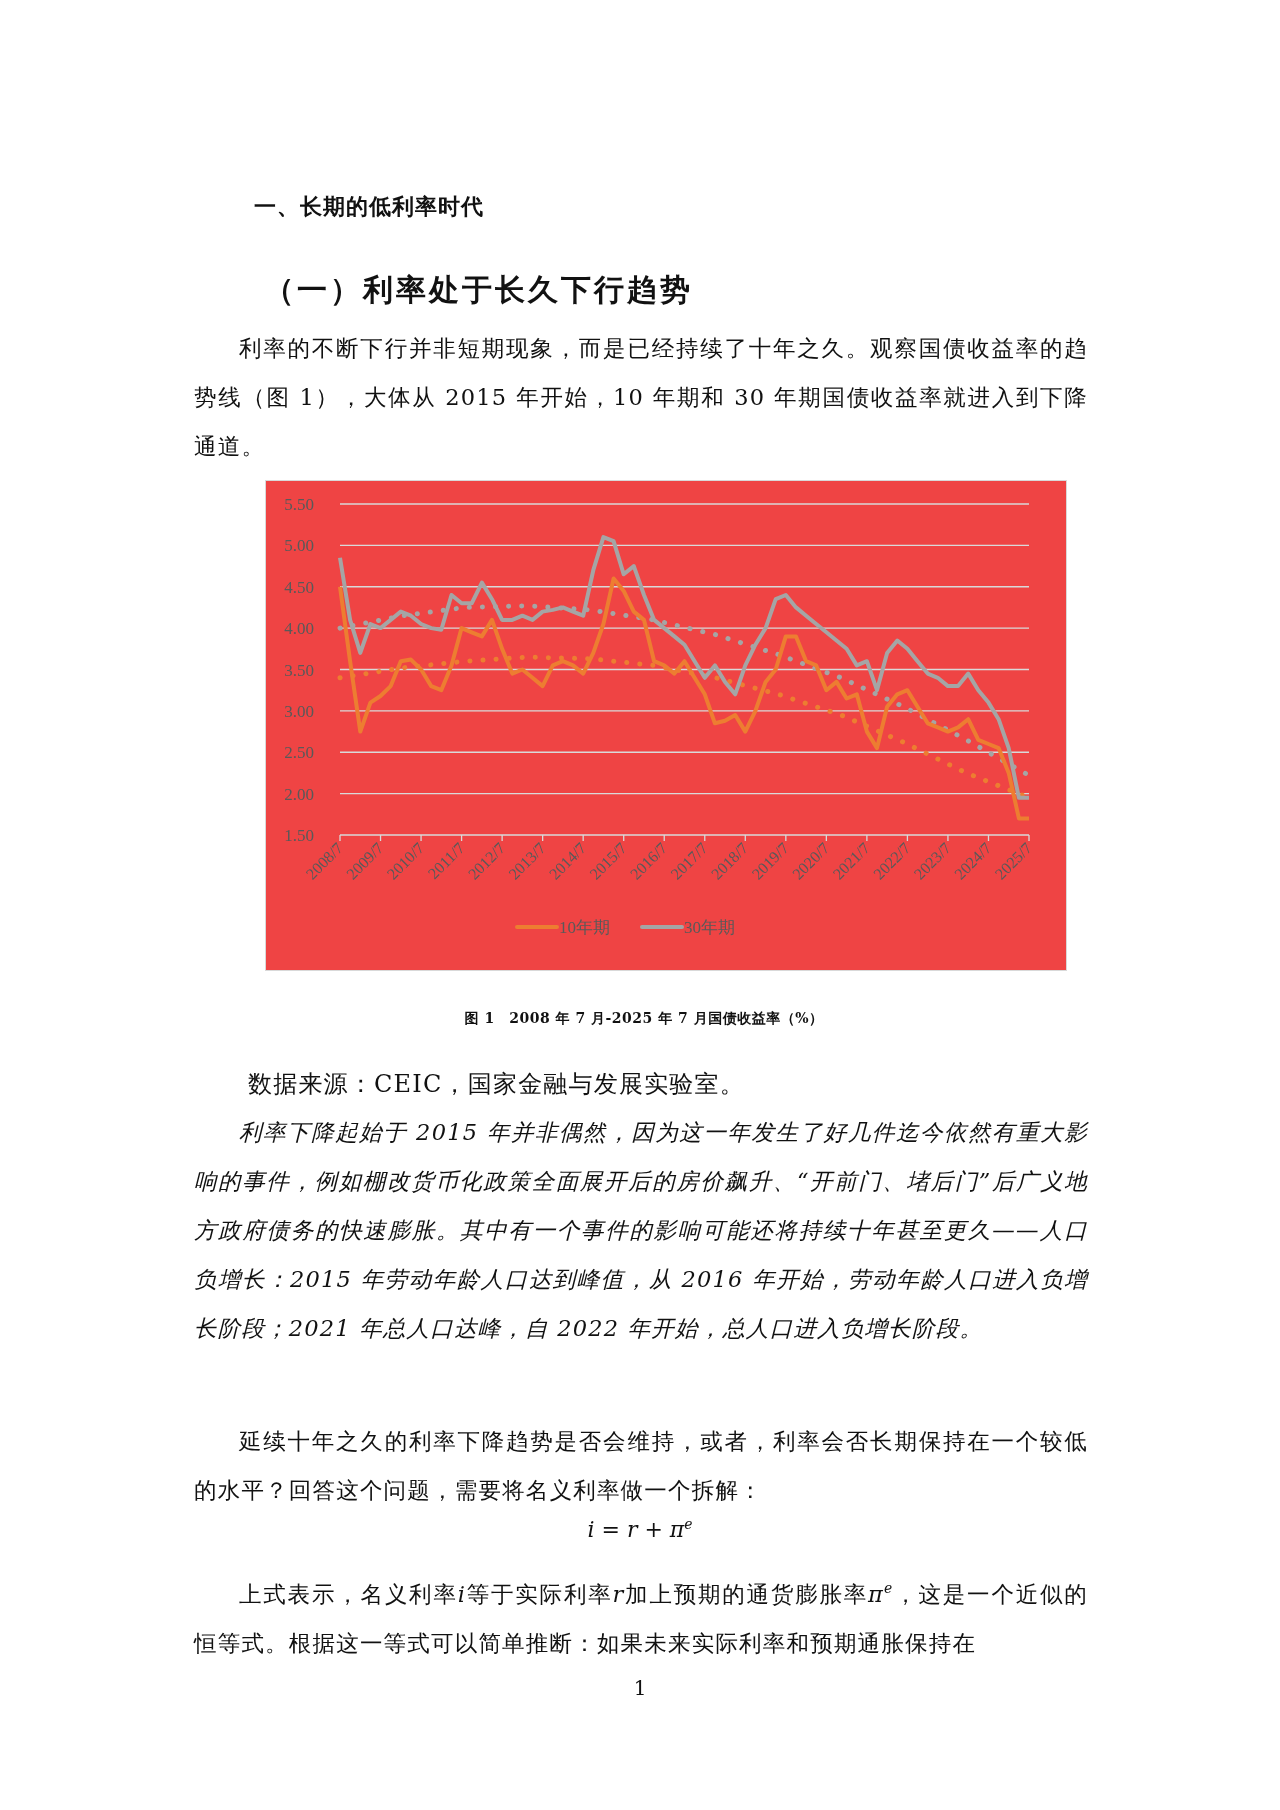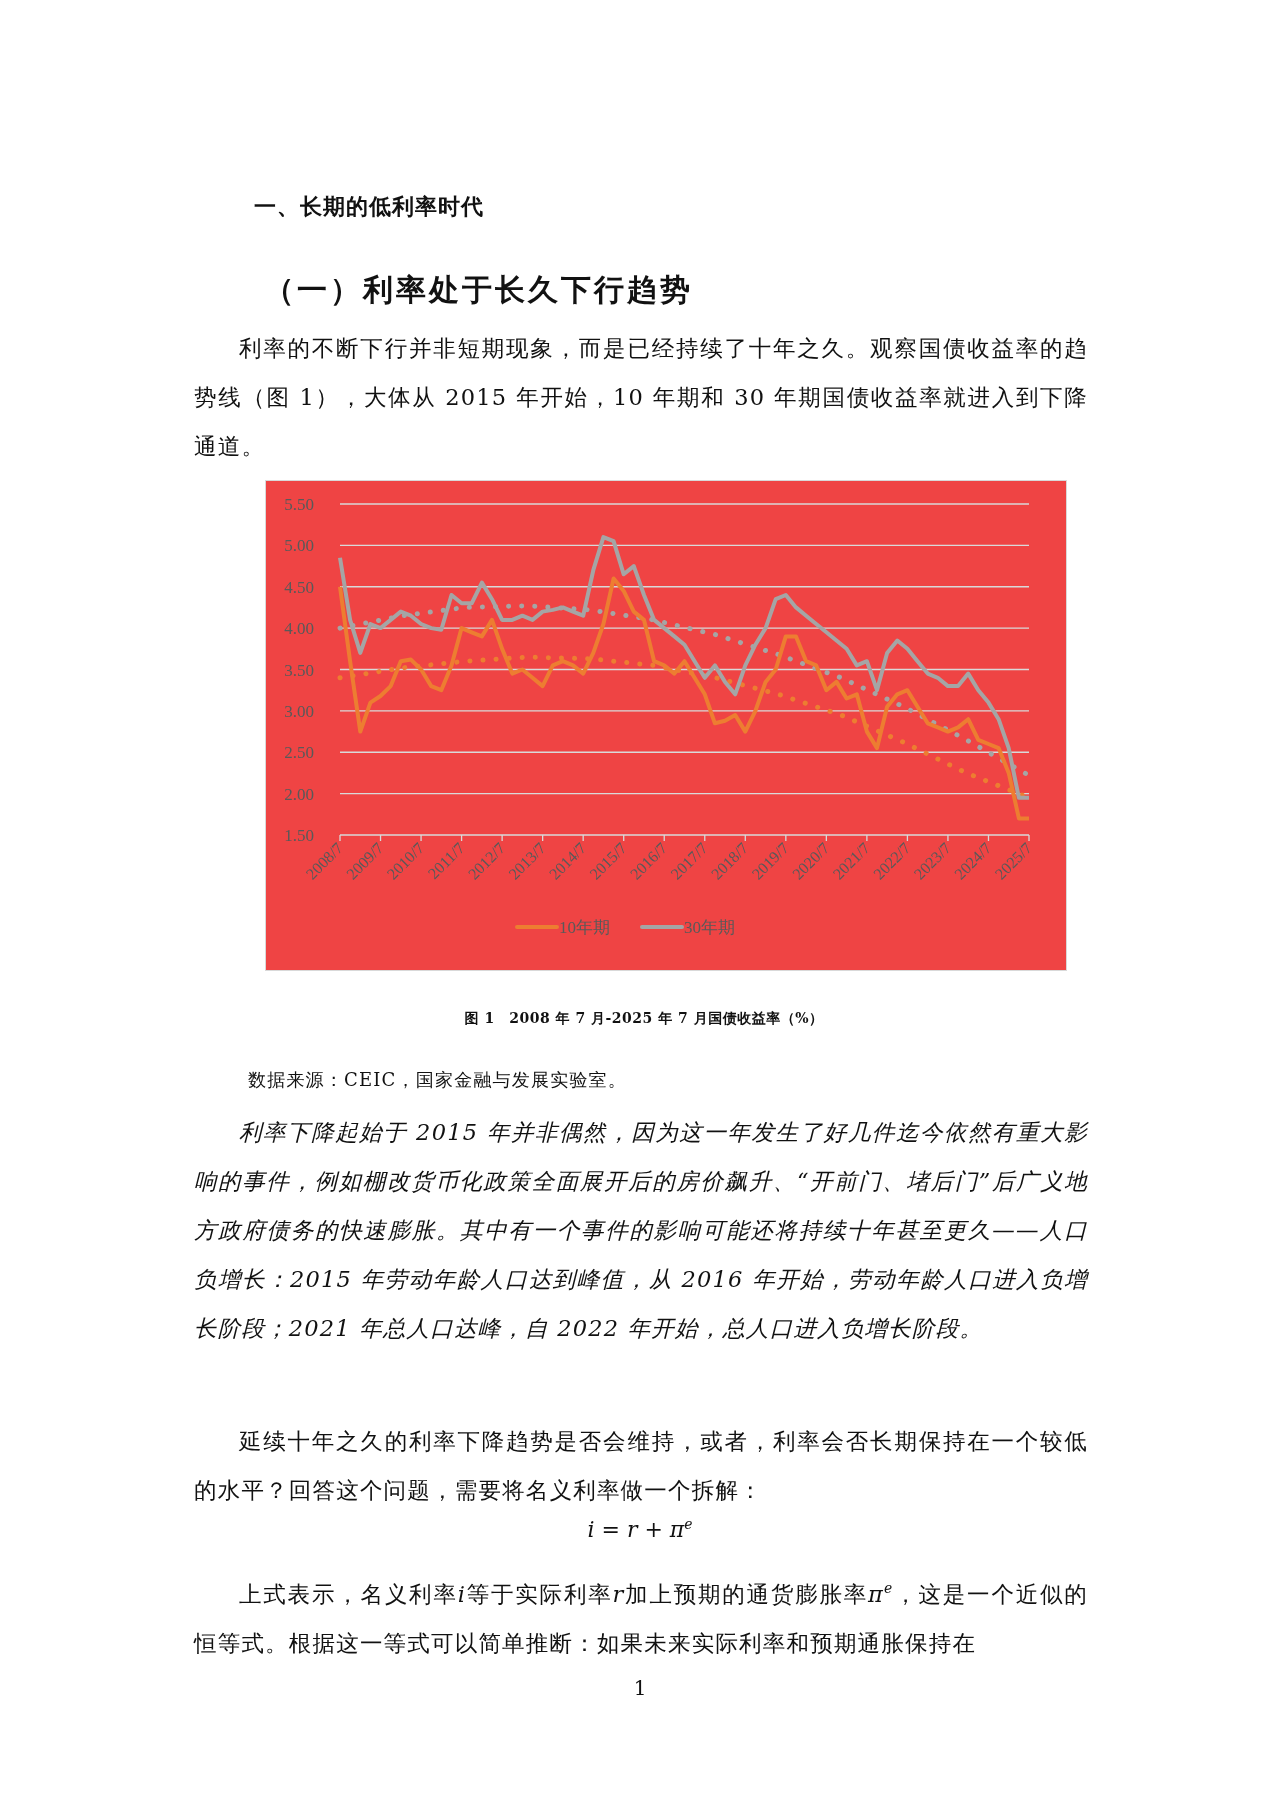--- a/index.html
+++ b/index.html
@@ -10,21 +10,21 @@
   .para.p1 { top: 324px; }
   .para.p2 { top: 1108px; font-style: italic; }
   .para.p3 { top: 1417px; }
   .para.p4 { top: 1564px; }
   .formula { position: absolute; left: 0; width: 1280px; top: 1516px; text-align: center; font-family: "DejaVu Serif", serif; font-style: italic; font-size: 22px; }
   .formula sup { font-size: 14px; }
   .math { font-style: italic; }
   .chart-frame { position: absolute; left: 237px; top: 480px; width: 802px; height: 491px; border: 1.5px solid #d9d9d9; box-sizing: border-box; background: #ef4444; margin-left: 28px; }
   .chart-frame svg { position: absolute; left: 0; top: 0; }
   .caption { position: absolute; left: 4px; width: 1280px; top: 1010px; text-align: center; font-size: 14px; font-weight: bold; letter-spacing: 0.5px; }
-  .source { position: absolute; left: 248px; top: 1068px; font-size: 18px; letter-spacing: 1.2px; }
+  .source { position: absolute; left: 248px; top: 1068px; font-size: 24px; letter-spacing: 1.2px; }
   .page-num { position: absolute; left: 0; width: 1280px; top: 1676px; text-align: center; font-size: 20px; }
   .ytick { font-family: "Liberation Serif", "DejaVu Serif", serif; font-size: 17px; fill: #595959; }
   .xtick { font-family: "Liberation Serif", "DejaVu Serif", serif; font-size: 16px; fill: #595959; }
   .legend-text { font-family: "Liberation Serif", "DejaVu Serif", serif; font-size: 17px; fill: #595959; }
 </style>
 </head>
 <body>
 
 <div class="h1">一、长期的低利率时代</div>
 <div class="h2">（一）利率处于长久下行趋势</div>

